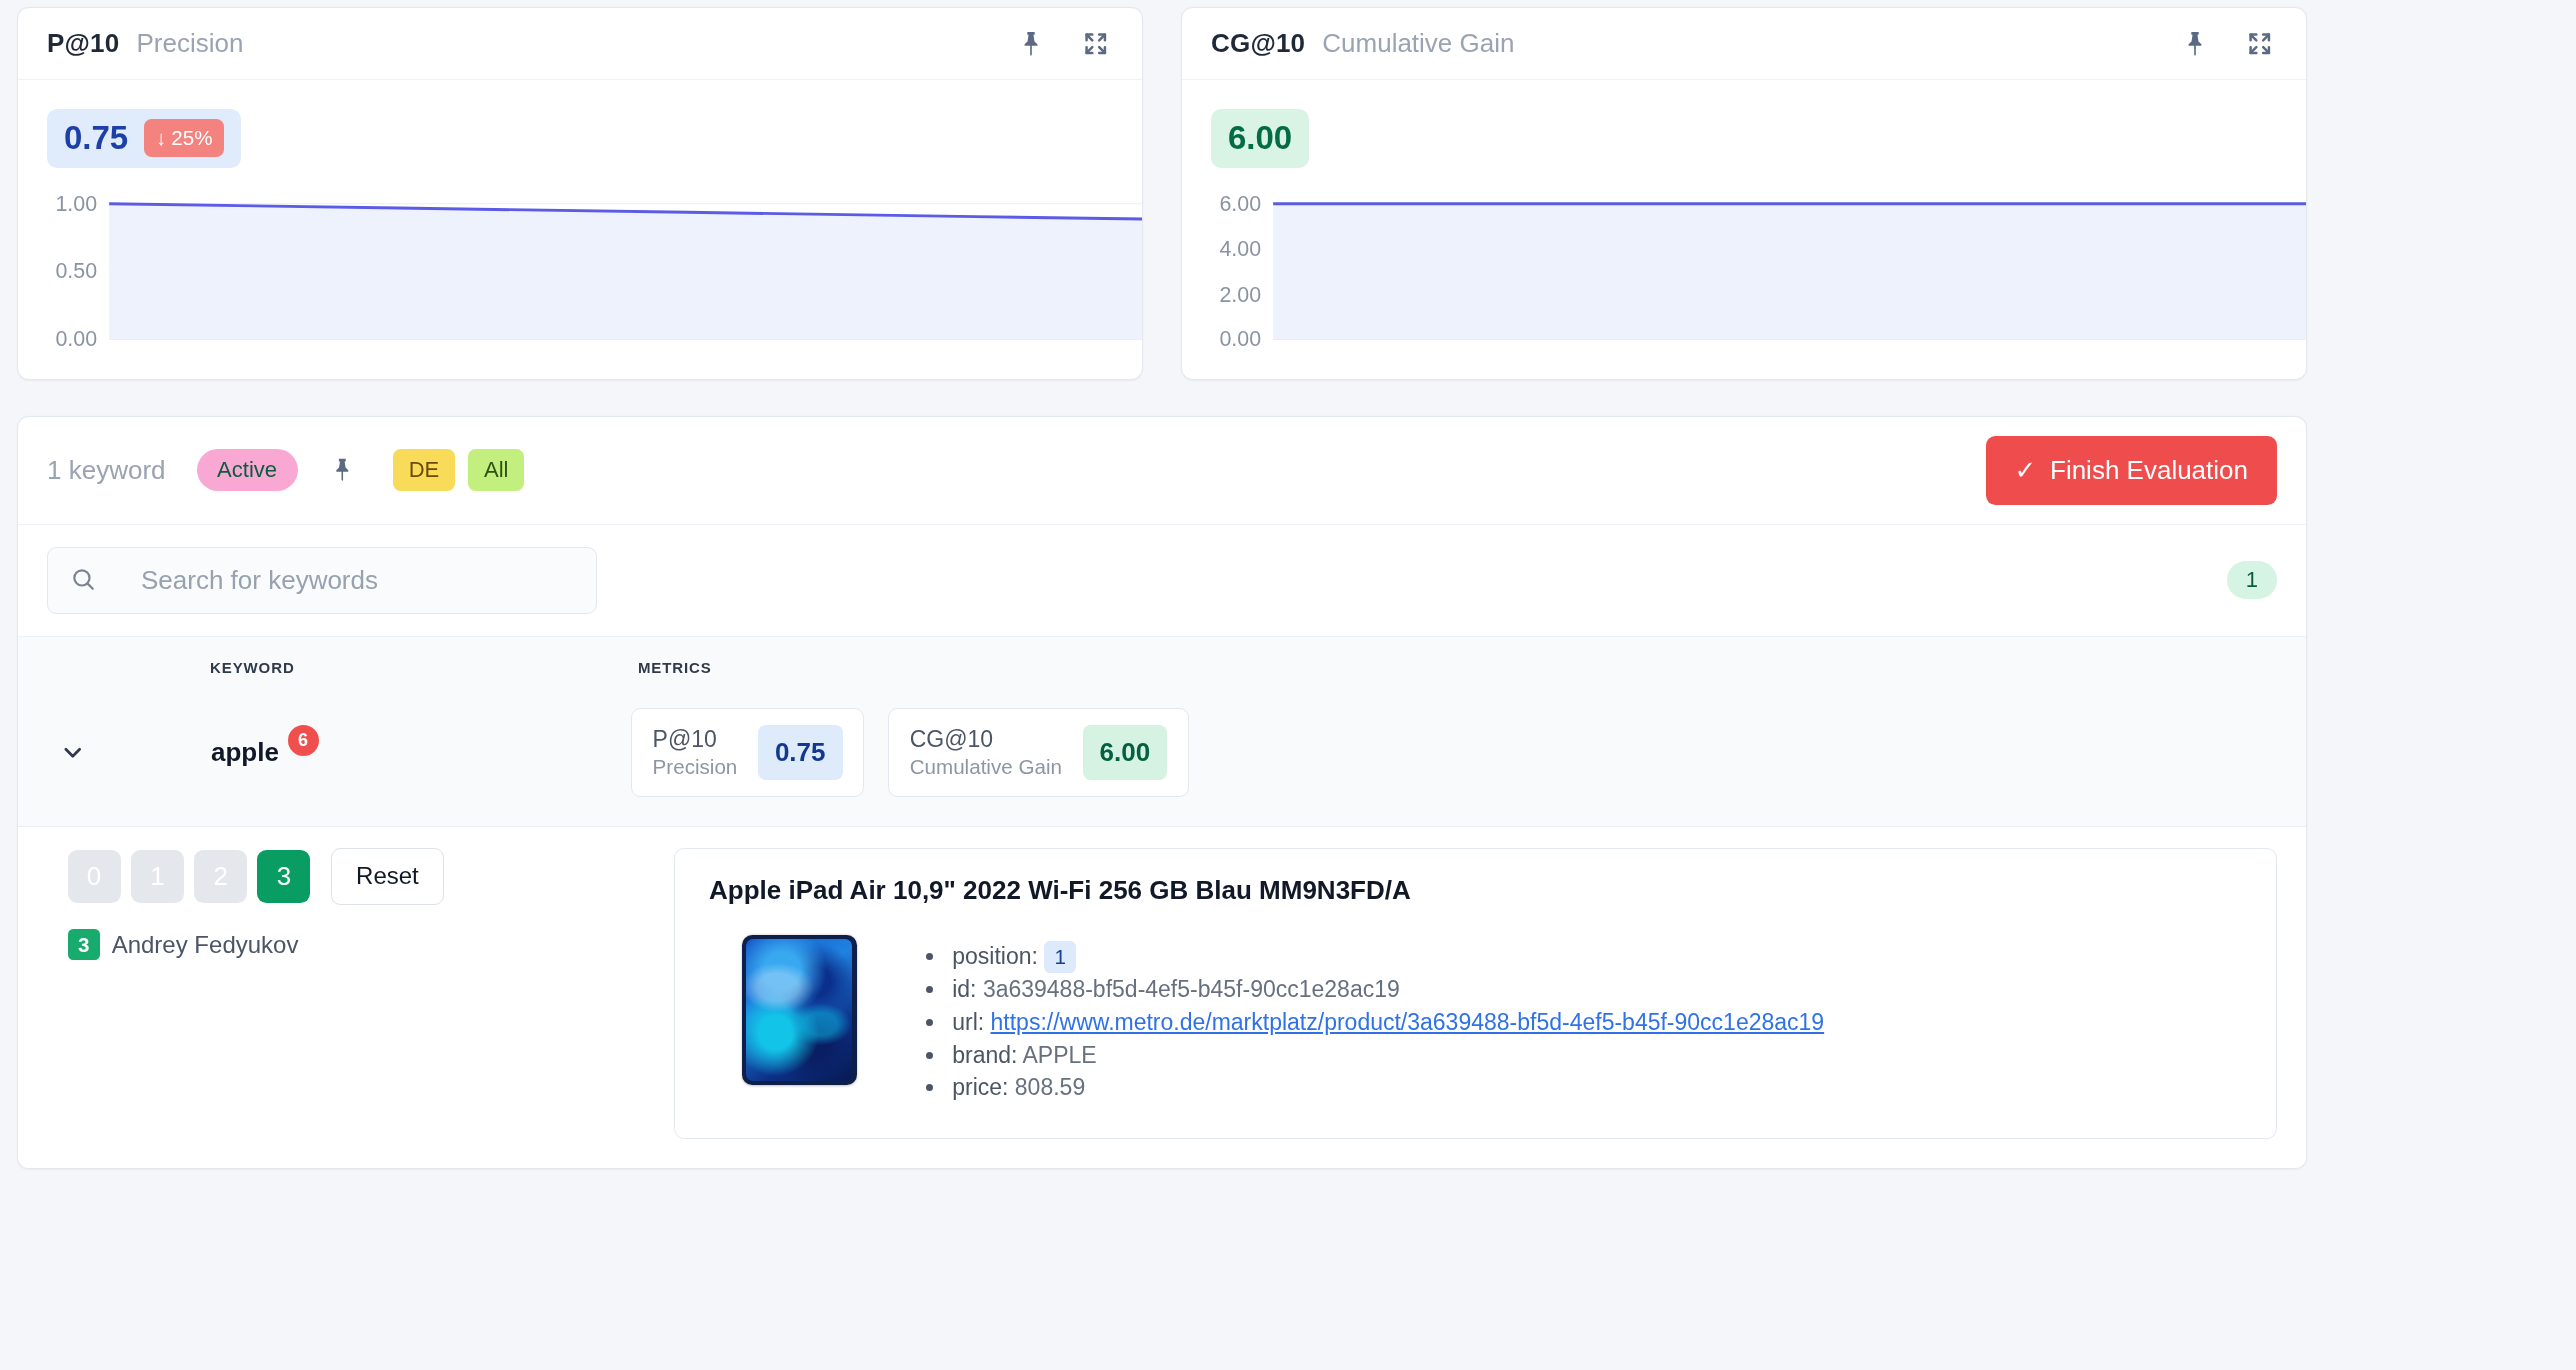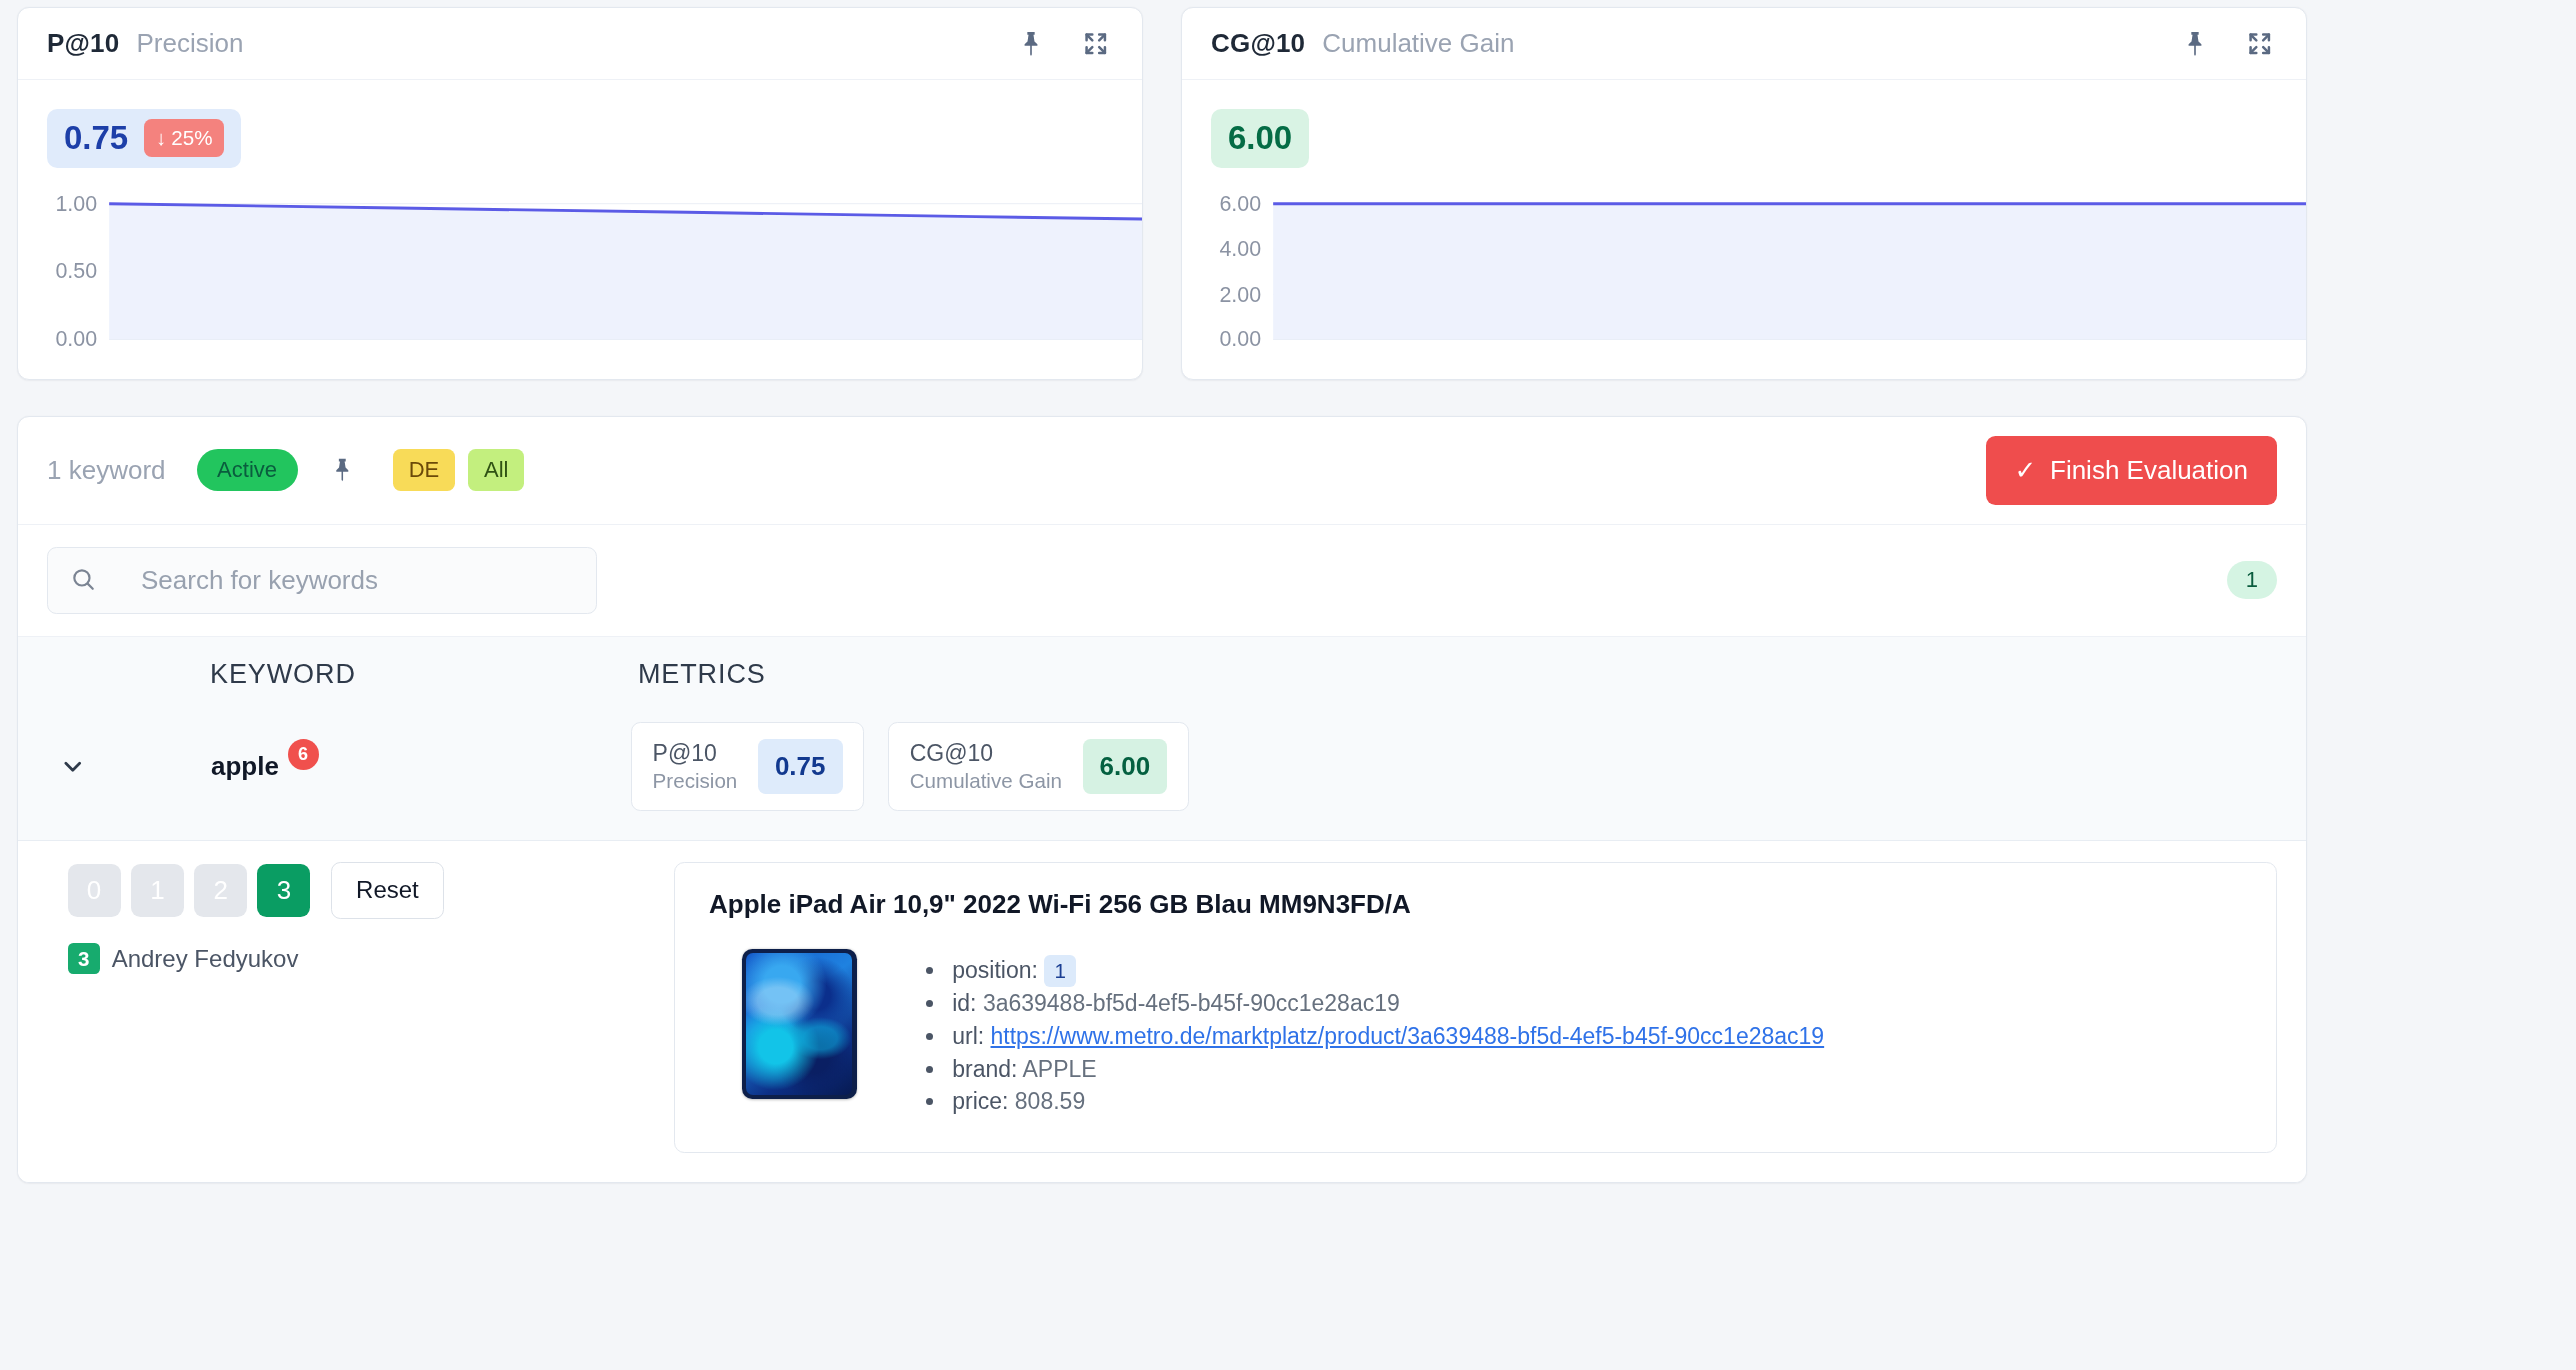--- a/index.html
+++ b/index.html
@@ -65,21 +65,21 @@
   }
   .toolbar {
     display: flex; align-items: center;
     padding: 19px 29px;
     border-bottom: 0.9px solid #eef1f6;
     min-height: 93px;
   }
   .kw-count { font-size: 26px; color: #9aa3b2; }
   .chip-active {
     margin-left: 31px;
-    background: #22c55e; color: #0a5c3e;
+    background: #f9a8d4; color: #0a5c3e;
     font-size: 22px; border-radius: 858px;
     padding: 7.7px 20.6px;
   }
   .tb-pin { margin-left: 34px; display: flex; align-items: center; cursor: pointer; }
   .tag { font-size: 22px; border-radius: 7.7px; padding: 7.7px 15.5px; font-weight: 500; }
   .tag.de { background: #f8db58; color: #6b4a09; margin-left: 41px; }
   .tag.all { background: #c3ef7e; color: #2f5213; margin-left: 13.7px; }
 
   .tb-right { margin-left: auto; display: flex; align-items: center; gap: 13.7px; }
   .btn-finish {
@@ -133,21 +133,21 @@
     margin-left: auto;
     background: #d5f4e3; color: #0a5c3e;
     font-size: 22px; border-radius: 858px;
     padding: 6px 19px;
   }
 
   
   .kw-table { background: #f8fafc; }
   .kw-thead { display: flex; padding: 22px 29px 8.6px 29px; }
   .th {
-    font-size: 27px; font-weight: 400;
+    font-size: 15px; font-weight: 700;
     color: #2f3a4a; letter-spacing: 0.9px;
   }
   .th.kw { width: 584px; padding-left: 163px; }
   .th.mt { padding-left: 6.9px; }
   .kw-row {
     display: flex; align-items: center;
     padding: 24px 29px 29px 29px;
     border-bottom: 0.9px solid #e8edf3;
   }
   .chev { width: 52px; display: flex; align-items: center; justify-content: center; cursor: pointer; }

